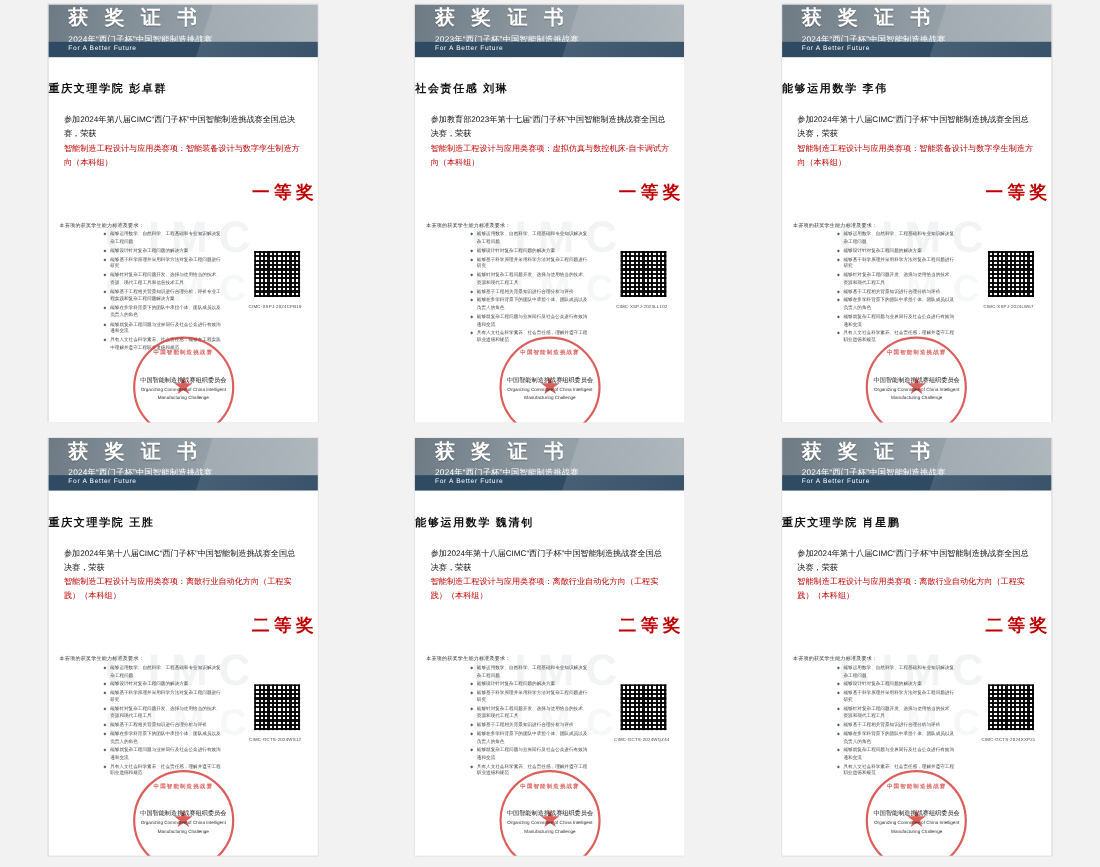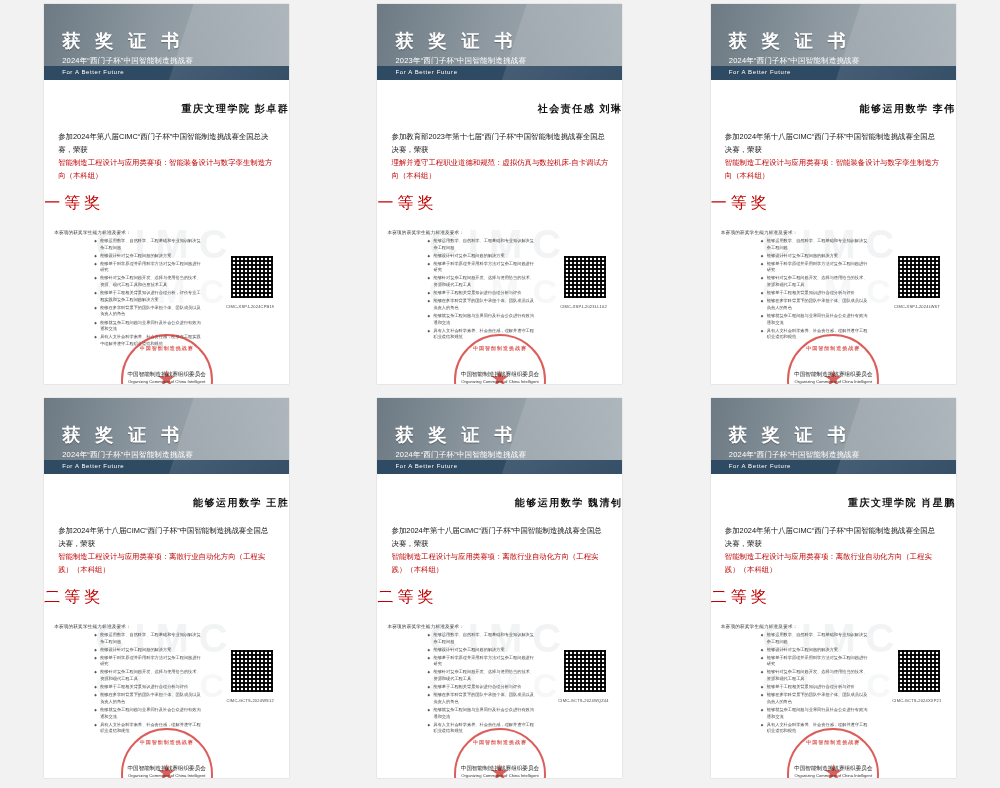--- a/index.html
+++ b/index.html
@@ -29,23 +29,23 @@
     width: 245px;
     height: 380px;
     background: #ffffff;
     box-shadow: 0 0 1px rgba(0,0,0,0.25);
     overflow: hidden;
     font-family: "Liberation Sans", sans-serif;
   }
   
   .hdr {
     position: relative;
-    height: 76px;
+    height: 48px;
     background: linear-gradient(100deg,#6d7a83 0%,#8e99a1 45%,#aab3b9 100%);
-    padding: 27px 0 0 18px;
+    padding: 2px 0 0 18px;
     color: #fff;
     overflow: hidden;
   }
   .hdr:after{
     content:"";
     position:absolute; right:-40px; top:-20px;
     width:150px; height:130px;
     background: linear-gradient(120deg, rgba(255,255,255,0.14), rgba(255,255,255,0));
     transform: skewX(-18deg);
   }
@@ -96,40 +96,40 @@
     top: 170px; left: 0;
     width: 100%;
     text-align: center;
     font-size: 34px;
     font-weight: bold;
     letter-spacing: 14px;
     color: rgba(120,140,150,0.07);
     pointer-events:none;
   }
   .recipient {
-    text-align: right;
+    text-align: left;
     font-size: 10px;
     font-weight: bold;
     color: #111;
     margin-top: 22px;
     letter-spacing: 1.5px;
   }
   .para {
     margin: 14px 14px 0 14px;
     font-size: 7.4px;
     line-height: 13px;
     color: #111;
     text-align: left;
   }
   .para .redline { color: #c00000; display:block; }
   .award {
-    text-align: left;
+    text-align: right;
     color: #c00000;
     font-size: 16px;
-    font-weight: normal;
+    font-weight: bold;
     letter-spacing: 4px;
     margin-top: 11px;
   }
   
   .crit-title {
     margin: 16px 0 3px 10px;
     font-size: 4.6px;
     color: #333;
     letter-spacing: .2px;
   }
@@ -274,21 +274,21 @@
     </div>
 
     <div class="body">
       <div class="wm">CIMC</div>
       <div class="wm2">CIMC</div>
 
       <div class="recipient">社会责任感 刘琳</div>
 
       <div class="para">
         <span>参加教育部2023年第十七届“西门子杯”中国智能制造挑战赛全国总决赛，荣获</span>
-        <span class="redline">理解并遵守工程职业道德和规范：虚拟仿真与数控机床-自卡调试方向（本科组）</span>
+        <span class="redline">智能制造工程设计与应用类赛项：虚拟仿真与数控机床-自卡调试方向（本科组）</span>
       </div>
 
       <div class="award">一等奖</div>
 
       <div class="crit-title">本赛项的获奖学生能力标准及要求：</div>
       <ul class="crit">
             <li>能够运用数学、自然科学、工程基础和专业知识解决复杂工程问题</li>
             <li>能够设计针对复杂工程问题的解决方案</li>
             <li>能够基于科学原理并采用科学方法对复杂工程问题进行研究</li>
             <li>能够针对复杂工程问题开发、选择与使用恰当的技术、资源和现代工程工具</li>
@@ -384,21 +384,21 @@
     <div class="hdr">
       <div class="hdr-title">获 奖 证 书</div>
       <div class="hdr-sub">2024年“西门子杯”中国智能制造挑战赛</div>
       <div class="hdr-bar">For A Better Future</div>
     </div>
 
     <div class="body">
       <div class="wm">CIMC</div>
       <div class="wm2">CIMC</div>
 
-      <div class="recipient">能够运用数学 王胜</div>
+      <div class="recipient">重庆文理学院 王胜</div>
 
       <div class="para">
         <span>参加2024年第十八届CIMC“西门子杯”中国智能制造挑战赛全国总决赛，荣获</span>
         <span class="redline">智能制造工程设计与应用类赛项：离散行业自动化方向（工程实践）（本科组）</span>
       </div>
 
       <div class="award">二等奖</div>
 
       <div class="crit-title">本赛项的获奖学生能力标准及要求：</div>
       <ul class="crit">

